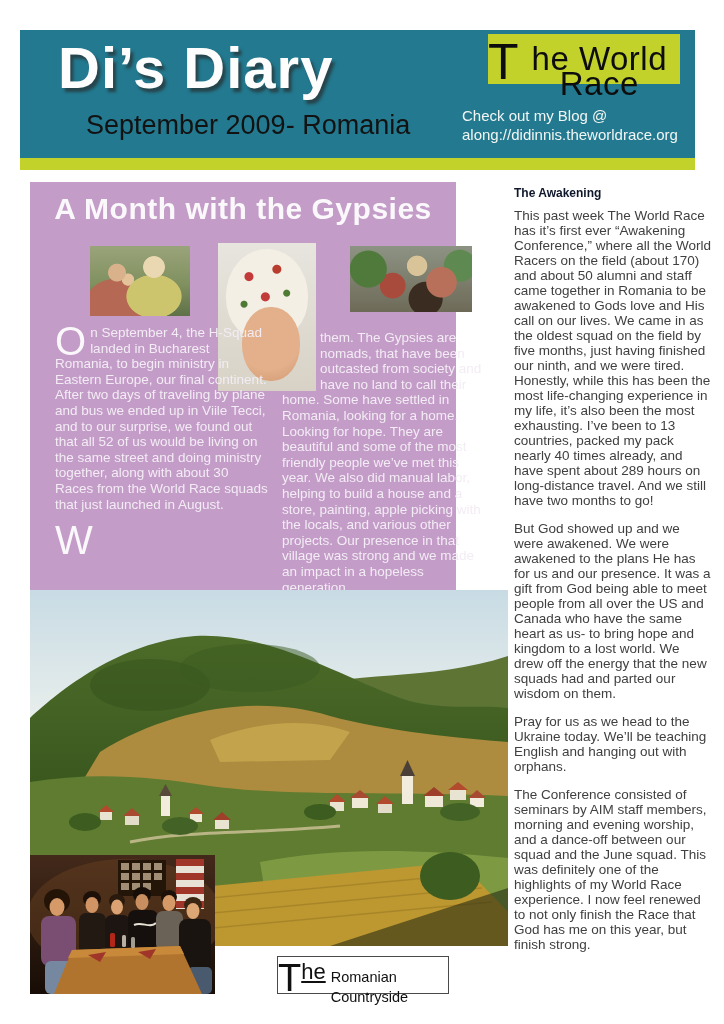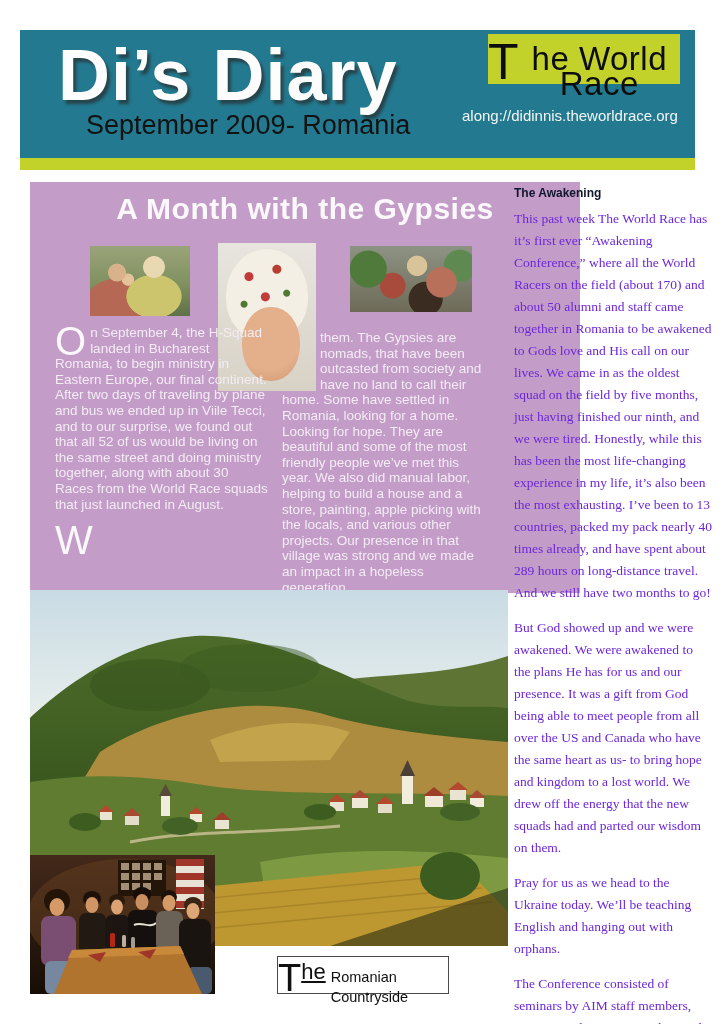--- a/index.html
+++ b/index.html
@@ -2,31 +2,31 @@
 <html><head>
 <meta charset="utf-8">
 <style>
   html,body{margin:0;padding:0;background:#ffffff;}
   .page{position:relative;width:724px;height:1024px;background:#ffffff;overflow:hidden;
         font-family:"Liberation Sans",sans-serif;}
 
   
   .header-band{position:absolute;left:20px;top:30px;width:675px;height:128px;background:#23798f;}
   .header-strip{position:absolute;left:20px;top:158px;width:675px;height:12px;background:#c2d22b;}
-  .title{position:absolute;left:58px;top:34px;font-size:72px;font-weight:700;color:#fdfdfd;
+  .title{position:absolute;left:58px;top:34px;font-size:58px;font-weight:700;color:#fdfdfd;
          letter-spacing:1px;text-shadow:3px 4px 3px rgba(40,40,40,.65);margin:0;}
   .subtitle{position:absolute;left:86px;top:110px;font-size:27px;color:#121212;}
   .logo-box{position:absolute;left:488px;top:34px;width:192px;height:50px;background:#c2d22b;
             display:flex;align-items:flex-start;justify-content:center;overflow:visible;}
   .logo-t{font-size:50px;line-height:56px;color:#0d0d0d;font-weight:500;}
   .logo-rest{font-size:33px;line-height:25px;margin-top:12px;color:#0d0d0d;font-weight:500;letter-spacing:.5px;text-align:center;}
   .blog{position:absolute;left:462px;top:106px;color:#f2f6f4;font-size:15px;line-height:19px;}
 
   
-  .feature{position:absolute;left:30px;top:182px;width:550px;height:411px;background:#c39cc8;color:#f3ecf4;}
+  .feature{position:absolute;left:30px;top:182px;width:426px;height:411px;background:#c39cc8;color:#f3ecf4;}
   .feature h2{position:absolute;left:0;top:10px;width:100%;text-align:center;margin:0;
               font-size:30px;font-weight:700;color:#fbf8fb;letter-spacing:.5px;}
   .photo{position:absolute;overflow:hidden;}
   .photo-family{left:60px;top:64px;width:100px;height:70px;
      background:
        radial-gradient(circle at 64% 30%, #e9d8b2 0 13%, rgba(0,0,0,0) 14%),
        radial-gradient(ellipse at 64% 72%, #cdc56e 0 30%, rgba(0,0,0,0) 31%),
        radial-gradient(circle at 27% 38%, #d9b28c 0 10%, rgba(0,0,0,0) 11%),
        radial-gradient(circle at 38% 48%, #e5c39a 0 8%, rgba(0,0,0,0) 9%),
        radial-gradient(ellipse at 27% 82%, #b56853 0 30%, rgba(0,0,0,0) 31%),
@@ -66,35 +66,36 @@
   
   .caption-box{position:absolute;left:277px;top:956px;width:170px;height:36px;background:#ffffff;
                border:1.5px solid #4a4a4a;display:flex;align-items:flex-start;justify-content:center;}
   .cap-t{font-size:38px;line-height:42px;color:#101010;}
   .cap-he{font-size:22px;line-height:24px;margin-top:3px;color:#101010;text-decoration:underline;}
   .cap-rest{font-size:14.5px;line-height:20px;margin:10px 0 0 5px;color:#101010;}
 
   
   .sidebar{position:absolute;left:514px;top:186px;width:198px;}
   .sidebar h3{margin:0 0 8px 0;font-size:12px;font-weight:700;color:#0f172a;}
-  .sidebar p{margin:0 0 13px 0;font-size:13.5px;line-height:22px;color:#6d28d9;font-family:Liberation Serif, serif;}
+  .sidebar p{margin:0 0 13px 0;font-size:13.5px;line-height:15px;color:#404040;}
 </style>
 </head>
 <body>
 
 <div class="page">
 
   <div class="header-band"></div>
   <h1 class="title">Di’s Diary</h1>
   <div class="subtitle">September 2009- Romania</div>
   <div class="logo-box">
     <span class="logo-t">T</span>
     <span class="logo-rest">he World Race</span>
   </div>
   <div class="blog">
+    <div>Check out my Blog @</div>
     <div>along://didinnis.theworldrace.org</div>
   </div>
   <div class="header-strip"></div>
 
   <section class="feature">
     <h2>A Month with the Gypsies</h2>
 
     <div class="photo photo-family"></div>
     <div class="photo photo-portrait">
       <div class="scarf"></div>

